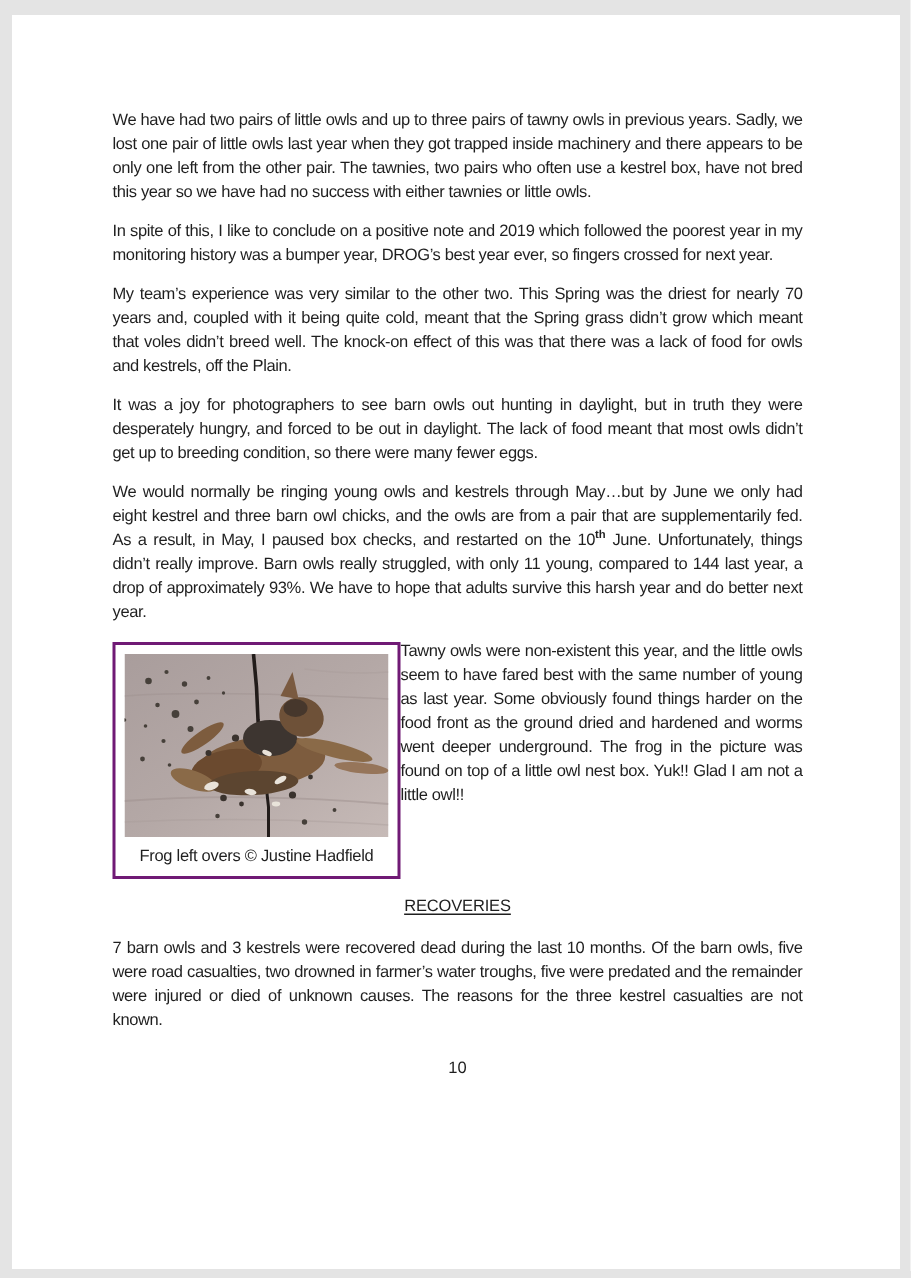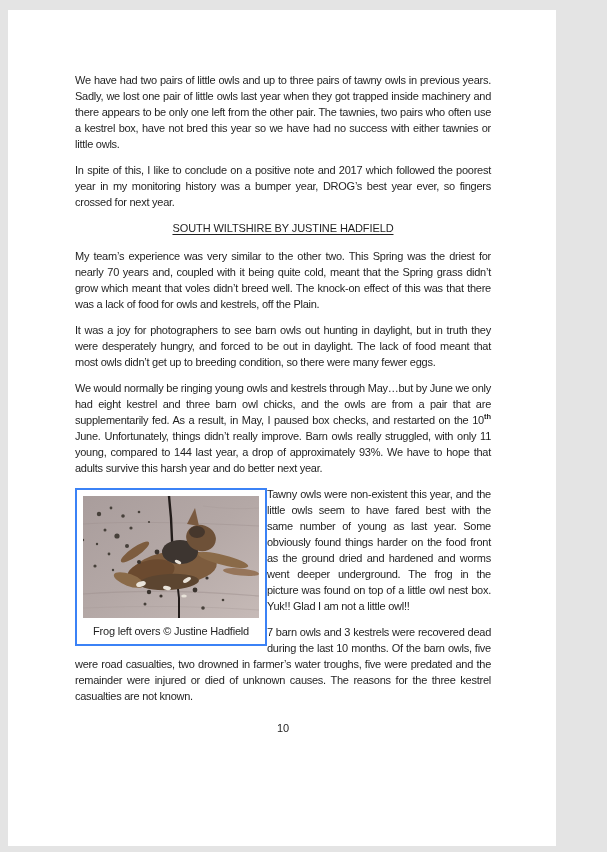--- a/index.html
+++ b/index.html
@@ -11,21 +11,21 @@
     height: 852px;
     background: #e4e4e4;
     font-family: "Liberation Sans", "DejaVu Sans", sans-serif;
     overflow: hidden;
     position: relative;
   }
   .page {
     position: absolute;
     left: 8px;
     top: 10px;
-    width: 548px;
+    width: 592px;
     height: 836px;
     background: #ffffff;
     box-sizing: border-box;
   }
   .content {
     padding: 62px 65px 0 67px;
     color: #1f1f1f;
   }
   .para {
     margin: 0 0 10px 0;
@@ -55,21 +55,21 @@
     letter-spacing: 0;
     font-weight: bold;
   }
   .wrap-block {
     overflow: visible;
   }
   .photo-box {
     float: left;
     width: 176px;
     margin: 2px 23px 6px 0;
-    border: 2px solid #3b82f6;
+    border: 2px solid #701a75;
     padding: 6px 6px 2px 6px;
     background: #ffffff;
   }
   .photo {
     width: 176px;
     height: 122px;
     display: block;
   }
   .photo svg { display: block; }
   .figcaption {
@@ -94,23 +94,22 @@
   }
 </style>
 </head>
 <body>
 
 <div class="page">
   <div class="content">
 
     <p class="para">We have had two pairs of little owls and up to three pairs of tawny owls in previous years. Sadly, we lost one pair of little owls last year when they got trapped inside machinery and there appears to be only one left from the other pair. The tawnies, two pairs who often use a kestrel box, have not bred this year so we have had no success with either tawnies or little owls.</p>
 
-    <p class="para">In spite of this, I like to conclude on a positive note and 2017 which followed the poorest year in my monitoring history was a bumper year, DROG’s best year ever, so fingers crossed for next year.</p>
-
-    <h2 class="heading"><span class="u">SOUTH WILTSHIRE BY JUSTINE HADFIELD</span></h2>
+    <p class="para">In spite of this, I like to conclude on a positive note and 2019 which followed the poorest year in my monitoring history was a bumper year, DROG’s best year ever, so fingers crossed for next year.</p>
+
 
     <p class="para">My team’s experience was very similar to the other two. This Spring was the driest for nearly 70 years and, coupled with it being quite cold, meant that the Spring grass didn’t grow which meant that voles didn’t breed well. The knock-on effect of this was that there was a lack of food for owls and kestrels, off the Plain.</p>
 
     <p class="para">It was a joy for photographers to see barn owls out hunting in daylight, but in truth they were desperately hungry, and forced to be out in daylight. The lack of food meant that most owls didn’t get up to breeding condition, so there were many fewer eggs.</p>
 
     <p class="para"><span>We would normally be ringing young owls and kestrels through May…but by June we only had eight kestrel and three barn owl chicks, and the owls are from a pair that are supplementarily fed. As a result, in May, I paused box checks, and restarted on the 10</span><sup class="ord">th</sup><span> June. Unfortunately, things didn’t really improve. Barn owls really struggled, with only 11 young, compared to 144 last year, a drop of approximately 93%. We have to hope that adults survive this harsh year and do better next year.</span></p>
 
 
     <div class="wrap-block">
       <figure class="photo-box" style="margin-inline:0;">
@@ -182,19 +181,20 @@
                 <circle cx="74" cy="56" r="2.4"></circle>
             </g>
           </svg>
         </div>
         <figcaption class="figcaption">Frog left overs © Justine Hadfield</figcaption>
       </figure>
 
       <p class="para">Tawny owls were non-existent this year, and the little owls seem to have fared best with the same number of young as last year. Some obviously found things harder on the food front as the ground dried and hardened and worms went deeper underground. The frog in the picture was found on top of a little owl nest box. Yuk!! Glad I am not a little owl!!</p>
     </div>
 
+    <h2 class="heading clear-heading"><span class="u">RECOVERIES</span></h2>
 
     <p class="para">7 barn owls and 3 kestrels were recovered dead during the last 10 months. Of the barn owls, five were road casualties, two drowned in farmer’s water troughs, five were predated and the remainder were injured or died of unknown causes. The reasons for the three kestrel casualties are not known.</p>
 
     <div class="page-number">10</div>
 
   </div>
 </div>
 
 </body></html>

